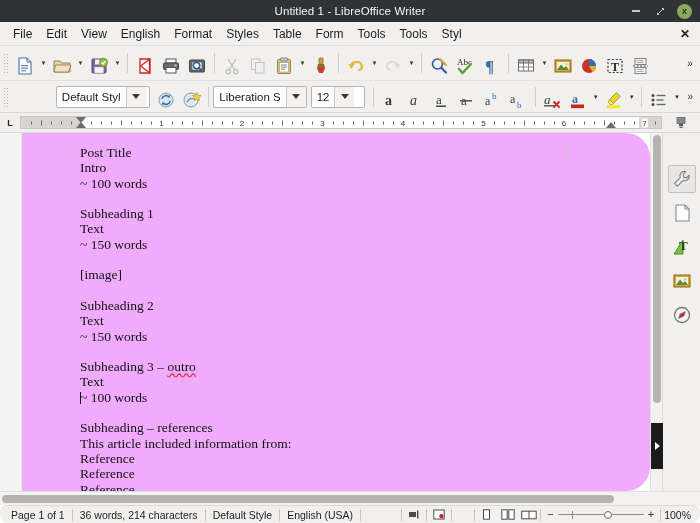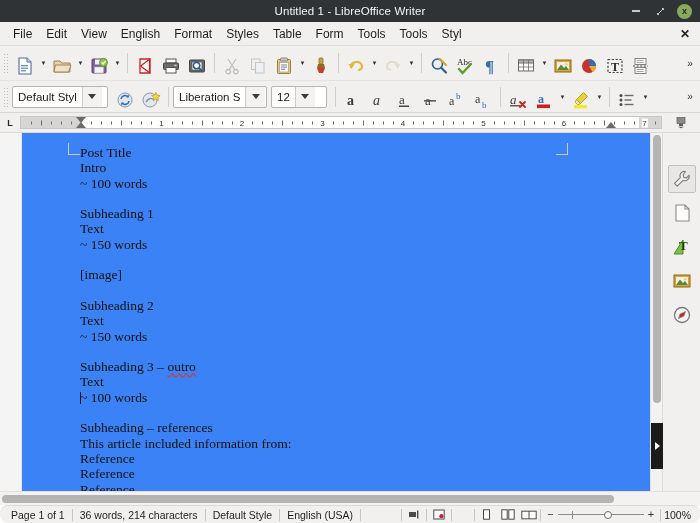--- a/index.html
+++ b/index.html
@@ -111,21 +111,21 @@
   }
   .combo .drop {
     width: 20px; border-left: 1px solid #cfcdcb;
     background: #f3f2f1;
     display: flex; align-items: center; justify-content: center;
   }
   .combo .drop::after {
     content: ""; border-left: 4px solid transparent;
     border-right: 4px solid transparent; border-top: 5px solid #3a3a3a;
   }
-  .combo.style-combo { width: 96px; }
+  .combo.style-combo { width: 96px; margin-left: 44px; }
   .combo.font-combo { width: 94px; }
   .combo.size-combo { width: 56px; }
 
   
   .ruler-row {
     flex: 0 0 20px; height: 20px;
     background: #f1f0ef;
     display: flex; align-items: stretch;
     border-bottom: 1px solid #dcdad8;
     position: relative;
@@ -159,21 +159,22 @@
   .main {
     flex: 1 1 auto; display: flex; min-height: 0;
     background: #ffffff;
   }
   .doc-area {
     flex: 1 1 auto; position: relative;
     background: #ffffff; overflow: hidden;
   }
   .page {
     position: absolute; left: 0; right: 0; top: 0; bottom: 0;
-    background: #3b82f6;
+    background: #f0abfc;
+    border-radius: 24px;
   }
   .page-left-shadow {
     position: absolute; left: 0; top: 0; bottom: 0; width: 22px;
     background: #f4f4f4; border-right: 1px solid #e6e6e6;
   }
   .boundary {
     position: absolute; border-color: #c8c8c8; border-style: solid;
   }
   .boundary.tl { left: 68px; top: 10px; width: 12px; height: 12px; border-width: 0 0 1px 1px; }
   .boundary.tr { right: 82px; top: 10px; width: 12px; height: 12px; border-width: 0 1px 1px 0; }

